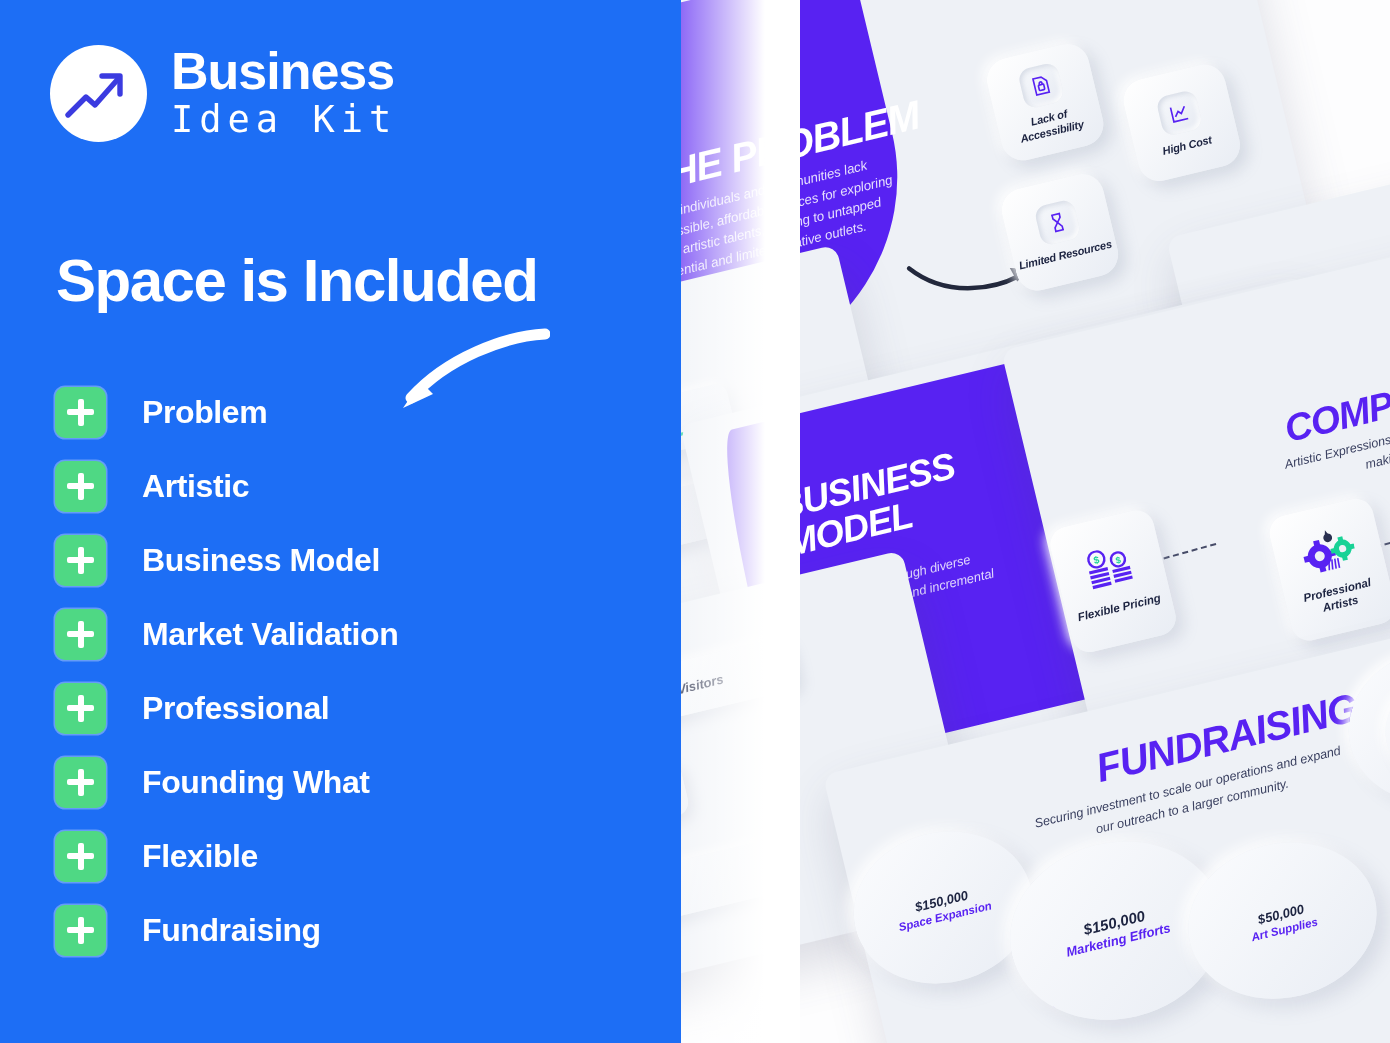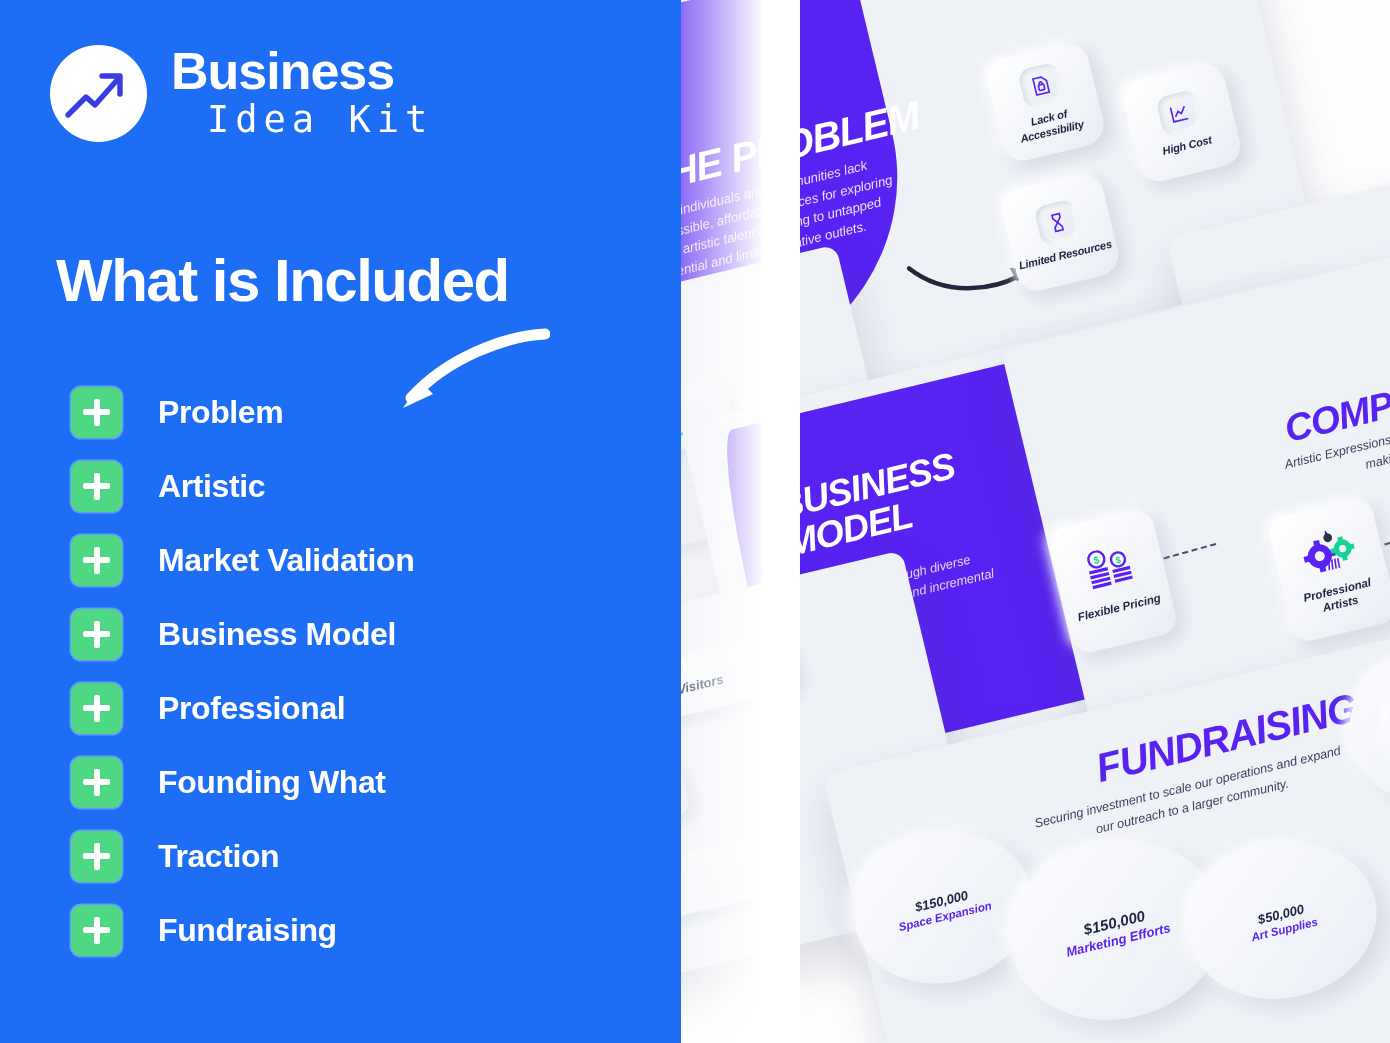--- a/index.html
+++ b/index.html
@@ -25,34 +25,33 @@
   .logo-mark svg{ display:block; }
   .logo-text{ display:flex; flex-direction:column; justify-content:center; }
   .logo-title{
     font-size:52px; font-weight:bold; color:#ffffff; line-height:0.98;
     letter-spacing:-1px;
   }
   .logo-sub{
     font-family:"DejaVu Sans Mono","Liberation Mono",monospace;
     font-size:37px; color:#ffffff; letter-spacing:6px; line-height:1.12;
     margin-top:2px;
-    margin-left:36px;
   }
 
   
   .heading{
     position:absolute; left:56px; top:246px;
     font-size:60px; font-weight:bold; color:#ffffff; letter-spacing:-1.5px;
   }
 
   
   .arrow-curve{ position:absolute; left:385px; top:322px; width:165px; height:95px; }
 
   
-  .incl-list{ position:absolute; left:71px; top:386px; width:560px; }
+  .incl-list{ position:absolute; left:55px; top:386px; width:560px; }
   .incl-item{ display:flex; align-items:center; height:52px; margin-bottom:22px; }
   .plus-box{
     width:51px; height:51px; border-radius:10px; background:#4fd884;
     flex:0 0 51px; position:relative;
     box-shadow:0 0 0 1.5px rgba(255,255,255,.32);
   }
   .plus-box::before,.plus-box::after{
     content:""; position:absolute; background:#ffffff; border-radius:2px;
   }
   .plus-box::before{ left:50%; top:12px; width:6px; height:27px; transform:translateX(-50%); }
@@ -433,55 +432,55 @@
           <path d="M6 58 L24 40 L33 48 L56 22" stroke="#3b3be0" stroke-width="5.4" fill="none" stroke-linecap="round" stroke-linejoin="round"></path>
           <path d="M40 19 L58 19 L58 37" stroke="#3b3be0" stroke-width="5.4" fill="none" stroke-linecap="round" stroke-linejoin="round"></path>
         </svg>
       </div>
       <div class="logo-text">
         <div class="logo-title">Business</div>
         <div class="logo-sub">Idea Kit</div>
       </div>
     </div>
 
-    <div class="heading">What is Included</div>
+    <div class="heading">Space is Included</div>
 
     <svg class="arrow-curve" viewBox="0 0 165 95">
       <path d="M160 12 C120 14, 62 36, 26 76" stroke="#ffffff" stroke-width="11" fill="none" stroke-linecap="round"></path>
       <path d="M18 86 L48 72 L36 60 Z" fill="#ffffff"></path>
     </svg>
 
     <div class="incl-list">
       <div class="incl-item">
         <div class="plus-box"></div>
         <div class="incl-label">Problem</div>
       </div>
       <div class="incl-item">
         <div class="plus-box"></div>
         <div class="incl-label">Artistic</div>
       </div>
       <div class="incl-item">
         <div class="plus-box"></div>
+        <div class="incl-label">Business Model</div>
+      </div>
+      <div class="incl-item">
+        <div class="plus-box"></div>
         <div class="incl-label">Market Validation</div>
       </div>
       <div class="incl-item">
         <div class="plus-box"></div>
-        <div class="incl-label">Business Model</div>
-      </div>
-      <div class="incl-item">
-        <div class="plus-box"></div>
         <div class="incl-label">Professional</div>
       </div>
       <div class="incl-item">
         <div class="plus-box"></div>
         <div class="incl-label">Founding What</div>
       </div>
       <div class="incl-item">
         <div class="plus-box"></div>
-        <div class="incl-label">Traction</div>
+        <div class="incl-label">Flexible</div>
       </div>
       <div class="incl-item">
         <div class="plus-box"></div>
         <div class="incl-label">Fundraising</div>
       </div>
     </div>
 
   </div>
 
 </div>

